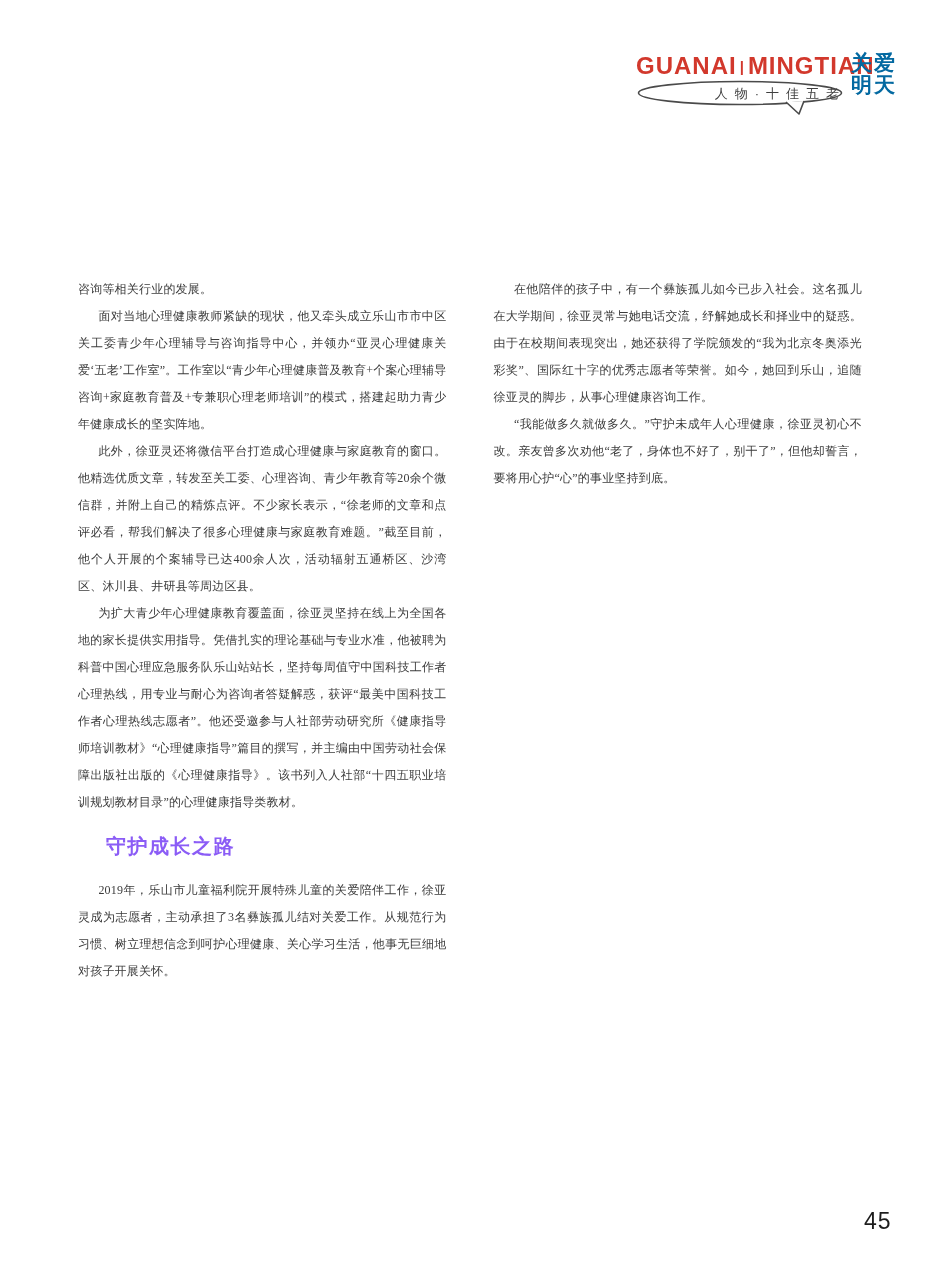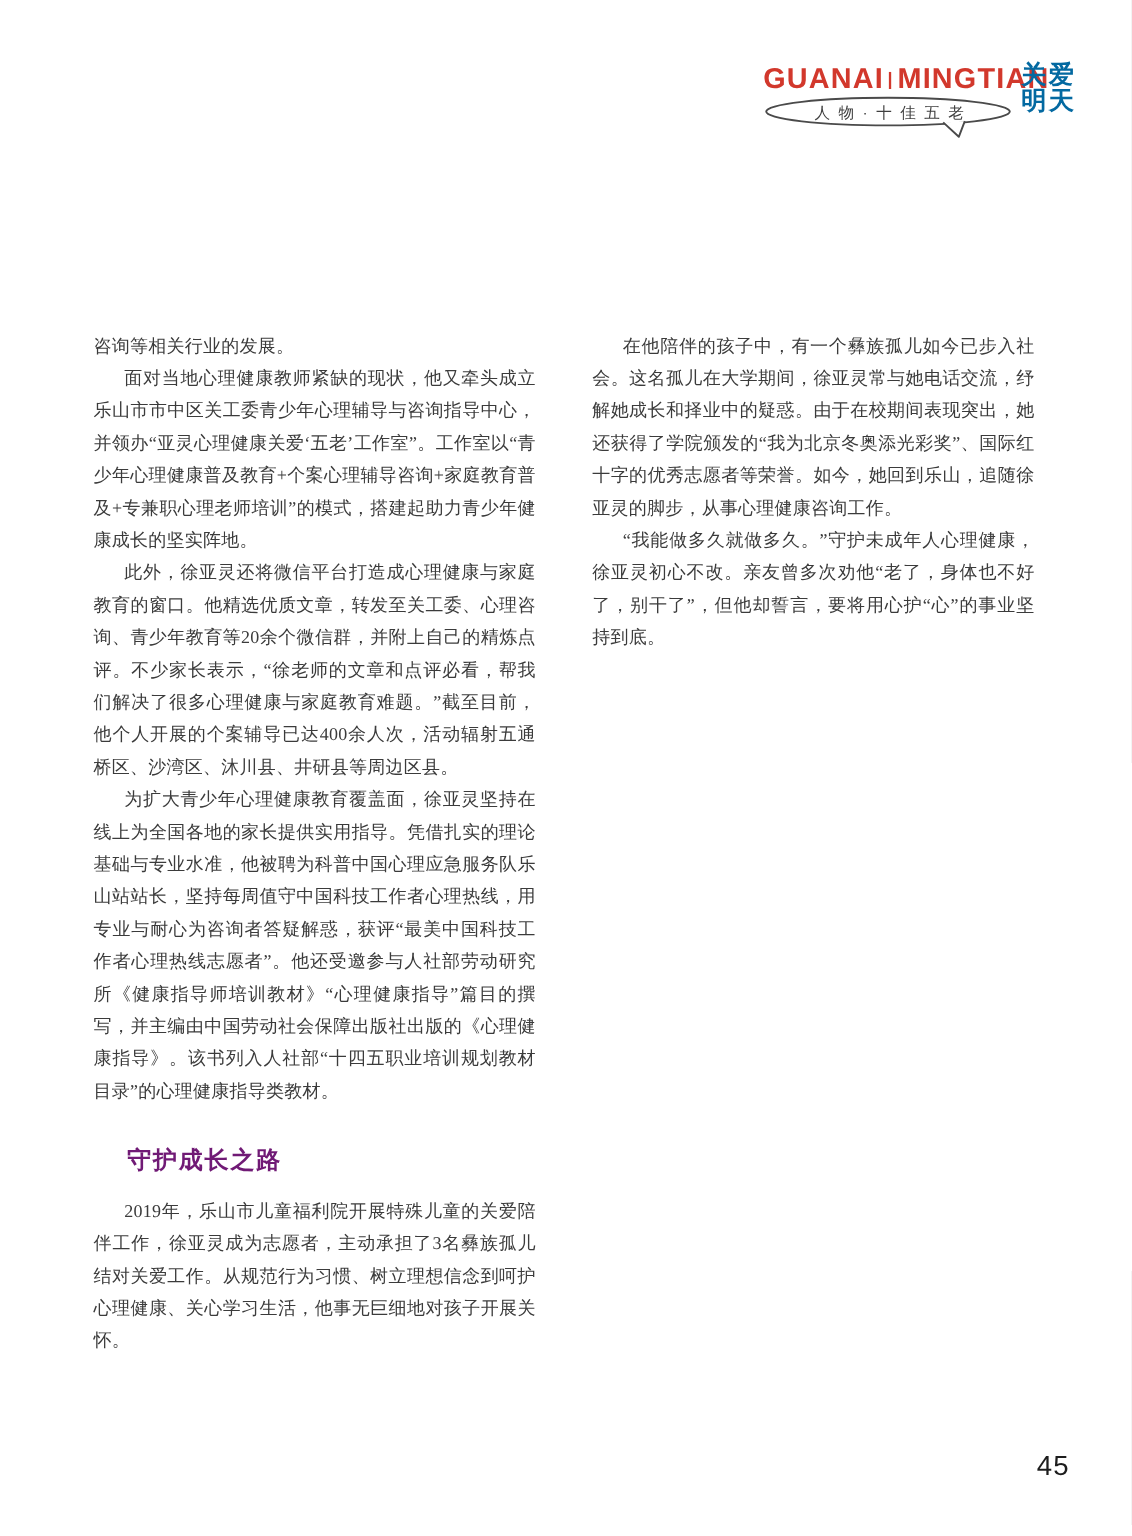--- a/index.html
+++ b/index.html
@@ -18,53 +18,53 @@
     font-family:"Liberation Sans","DejaVu Sans",sans-serif;
     font-weight:bold;font-size:24px;letter-spacing:1px;
     color:#d2382c;white-space:nowrap;
   }
   .logo-en .sep{
     font-weight:bold;font-size:15px;padding:0 3px;vertical-align:2px;
   }
   .bubble-wrap{position:absolute;top:80px;left:636px;width:210px;height:36px;}
   .bubble-label{
     position:absolute;top:85px;left:636px;width:210px;
-    text-align:center;
+    text-align:right;
     font-family:"Liberation Sans","DejaVu Sans",sans-serif;
     font-size:13px;letter-spacing:7px;padding-left:7px;
     box-sizing:border-box;
     color:#3f3f3f;white-space:nowrap;
   }
   .logo-cn{
     position:absolute;top:52px;left:849px;width:50px;
     font-family:"Liberation Sans","DejaVu Sans",sans-serif;
     font-weight:bold;font-size:21px;line-height:22px;
     letter-spacing:2px;text-align:center;
     color:#0369a1;
   }
   
   .columns{
     position:absolute;top:276px;left:78px;width:784px;
     display:flex;gap:47px;
   }
   .col{flex:1;min-width:0;}
   .col p{
     margin:0;
-    font-size:15px;line-height:27px;
+    font-size:12px;line-height:27px;
     text-align:justify;
     text-indent:1.7em;
     color:#3b3b3b;
     letter-spacing:0.2px;
   }
   .col p.noindent{text-indent:0;}
   .section-heading{
     font-family:Liberation Serif, serif;
-    font-size:20px;font-weight:bold;color:#701a75;
+    font-size:20px;font-weight:bold;color:#8b5cf6;
     letter-spacing:1.5px;
-    margin:29px 0 17px 28px;
+    margin:17px 0 17px 28px;
   }
   
   .page-number{
     position:absolute;top:1208px;left:864px;
     font-family:"Liberation Sans","DejaVu Sans",sans-serif;
     font-size:23px;color:#1d1d1d;letter-spacing:1px;text-align:right;
   }
 </style>
 </head>
 <body>

